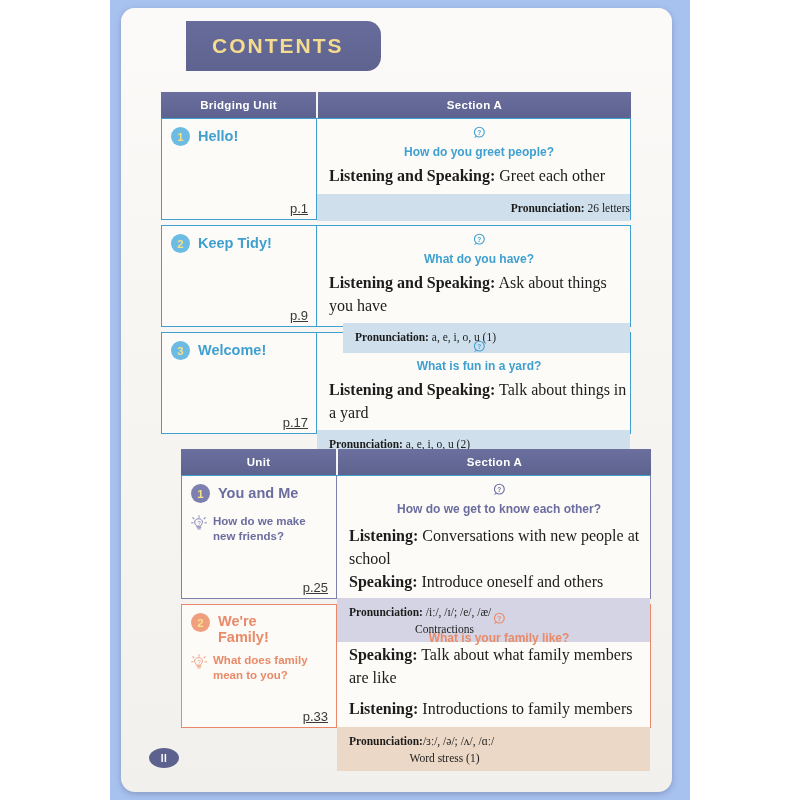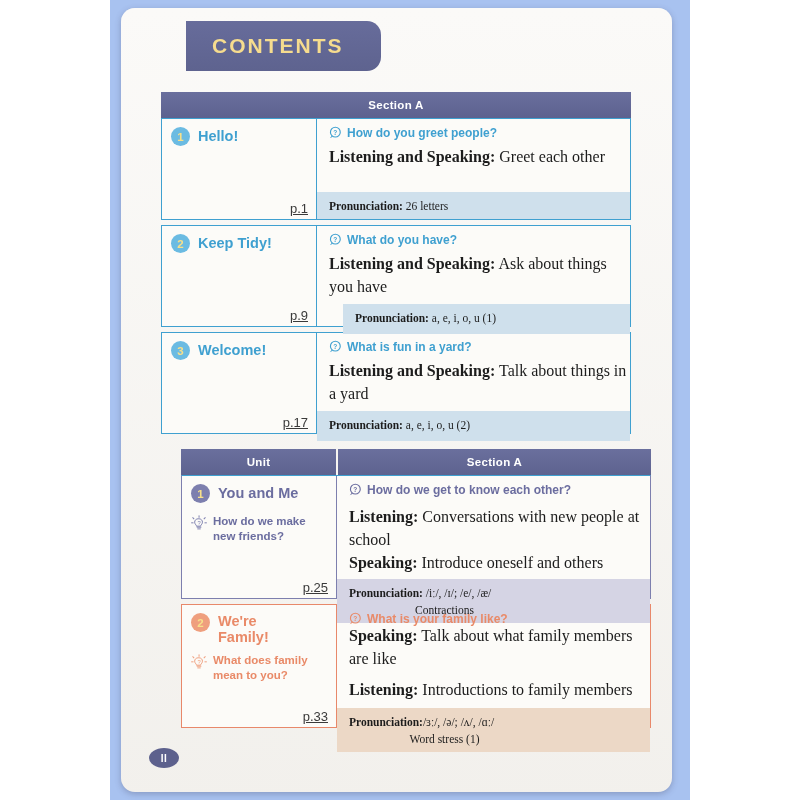--- a/index.html
+++ b/index.html
@@ -72,21 +72,21 @@
   .unit-head{display:flex;align-items:center;gap:8px;}
   .badge{
     width:19px;height:19px;border-radius:50%;
     display:flex;align-items:center;justify-content:center;
     color:#f7e08a;font-size:11.5px;font-weight:bold;flex:none;
   }
   .unit-title{font-size:14.5px;font-weight:bold;line-height:1.12;}
 
   .qline{
     display:flex;align-items:center;gap:5px;
-    padding:7px 0 4px 11px;font-size:12px;font-weight:bold;
+    padding:7px 0 4px 11px;font-size:12px;font-weight:bold;flex-direction:column;
   }
   .body-txt{padding:2px 0 6px 12px;font-size:16px;color:#1c1c1c;
             font-family:"Liberation Serif", serif;line-height:1.42;}
   .body-txt b{font-weight:bold;}
   .pron{
     margin-top:auto;padding:6px 0 7px 12px;font-size:11.5px;color:#1c1c1c;
     font-family:"Liberation Serif", serif;line-height:1.45;
   }
   .pron .center{display:block;text-align:center;padding-right:110px;}
   .pageno{
@@ -140,20 +140,21 @@
 
   <div class="page">
 
     <div class="contents-banner">
       <span class="txt">CONTENTS</span>
     </div>
 
     <div class="tbl" style="top:84px;">
 
       <div class="thead">
+        <div class="c1">Bridging Unit</div>
         <div class="c2">Section A</div>
       </div>
 
       <div class="row first blue" style="height:100px;">
         <div class="left">
           <div class="unit-head">
             <span class="badge">1</span>
             <span class="unit-title">Hello!</span>
           </div>
           <span class="pageno">p.1</span>
@@ -165,21 +166,21 @@
                 <circle cx="8.4" cy="7" r="5.6" fill="none" stroke="#3fa0d0" stroke-width="1.3"></circle>
                 <path d="M4.4 11.2 L2 14 L5.6 12.3 Z" fill="#3fa0d0"></path>
                 <text x="8.4" y="10" font-size="7.5" fill="#3fa0d0" text-anchor="middle" font-family="Liberation Sans, sans-serif">?</text>
               </svg>
             </span>
             <span>How do you greet people?</span>
           </div>
           <div class="body-txt">
             <b>Listening and Speaking:</b><span> Greet each other</span>
           </div>
-          <div class="pron" style="height:27px;box-sizing:border-box;">
+          <div class="pron" style="height:27px;box-sizing:border-box;text-align:right;">
             <b>Pronunciation:</b><span> 26 letters</span>
           </div>
         </div>
       </div>
 
       <div class="row blue" style="height:100px;margin-top:5px;border-top:1.6px solid #3fa0d0;">
         <div class="left">
           <div class="unit-head">
             <span class="badge">2</span>
             <span class="unit-title">Keep Tidy!</span>

